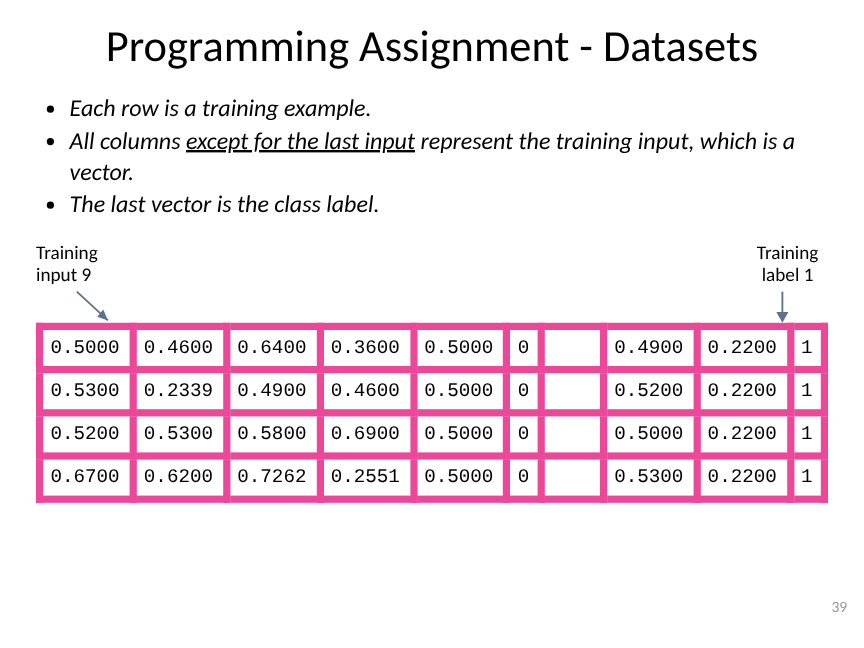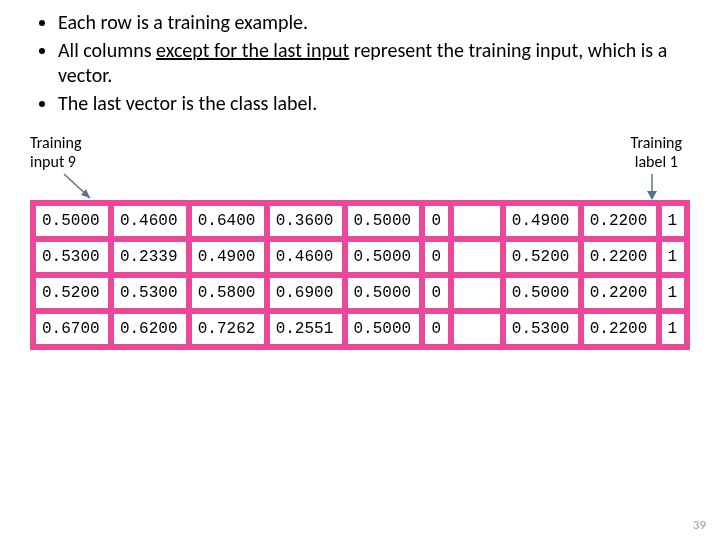--- a/index.html
+++ b/index.html
@@ -24,20 +24,21 @@
     font-size: 37px;
     font-weight: 400;
     line-height: 1.15;
     margin: 8px 0 18px 0;
   }
   .bullets {
     font-size: 20px;
     margin: 0 0 0 6px;
     padding: 0 0 0 22px;
     line-height: 1.28;
+    font-style: italic;
   }
   .bullets li {
     margin-bottom: 2px;
   }
   .underline {
     text-decoration: underline;
   }
   .anno-wrap {
     position: relative;
     height: 66px;
@@ -73,30 +74,31 @@
     padding: 6px 6px;
     text-align: left;
     white-space: nowrap;
   }
   .tbl td.col-gap {
     width: 34px;
   }
   .slidenum {
     position: absolute;
     right: 14px;
-    bottom: 8px;
+    bottom: 26px;
     color: #9a9a9a;
     font-size: 13px;
   }
 </style>
 </head>
 <body>
 
 <div class="slide">
 
+  <div class="title">Programming Assignment - Datasets</div>
 
   <ul class="bullets">
     <li>Each row is a training example.</li>
     <li>
       <span>All columns </span><span class="underline">except for the last input</span><span> represent the training input, which is a vector.</span>
     </li>
     <li>The last vector is the class label.</li>
   </ul>
 
   <div class="anno-wrap">

